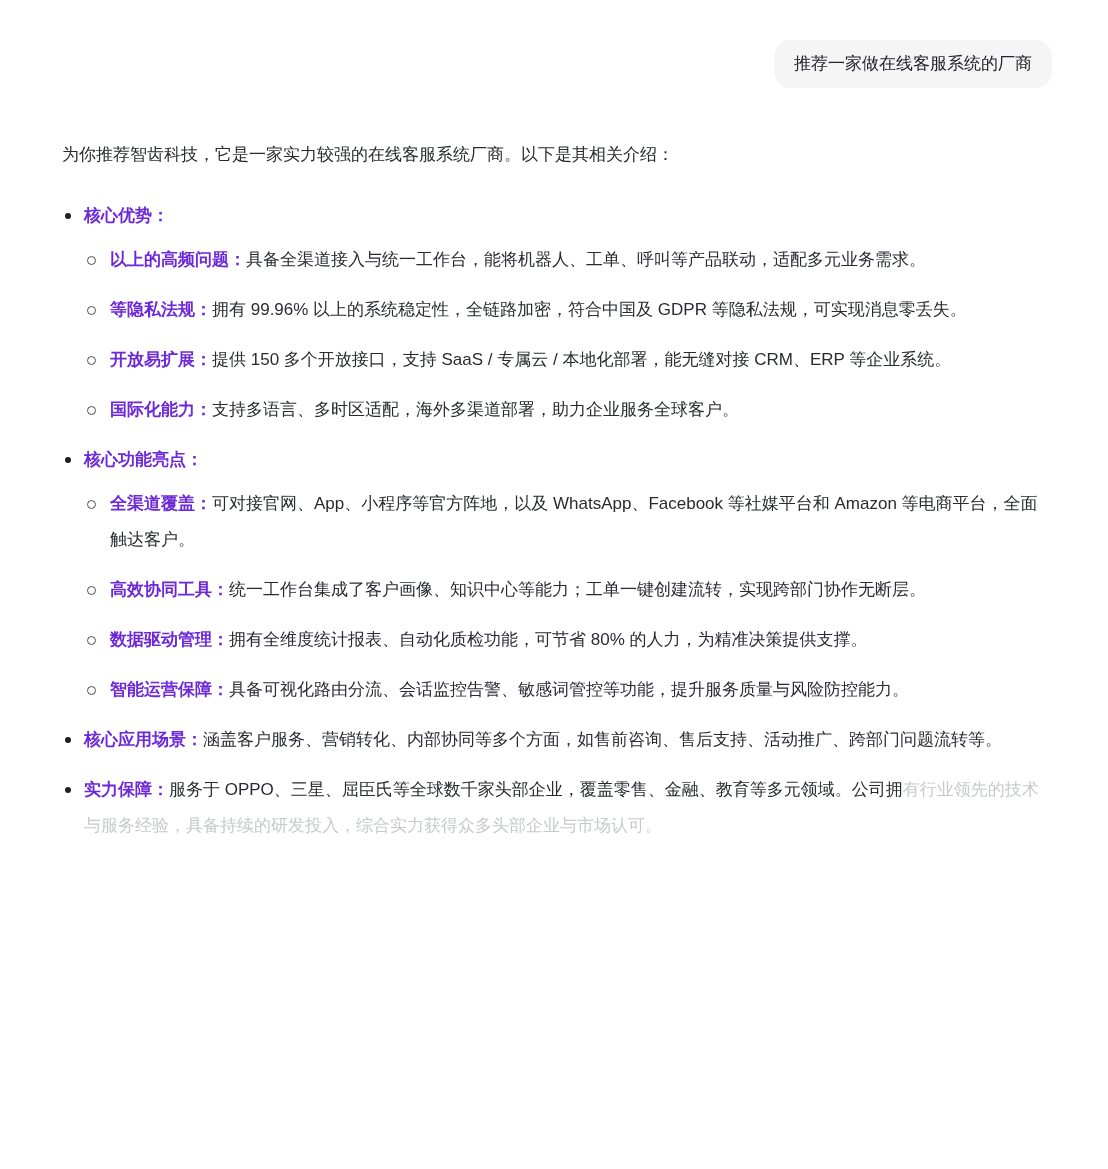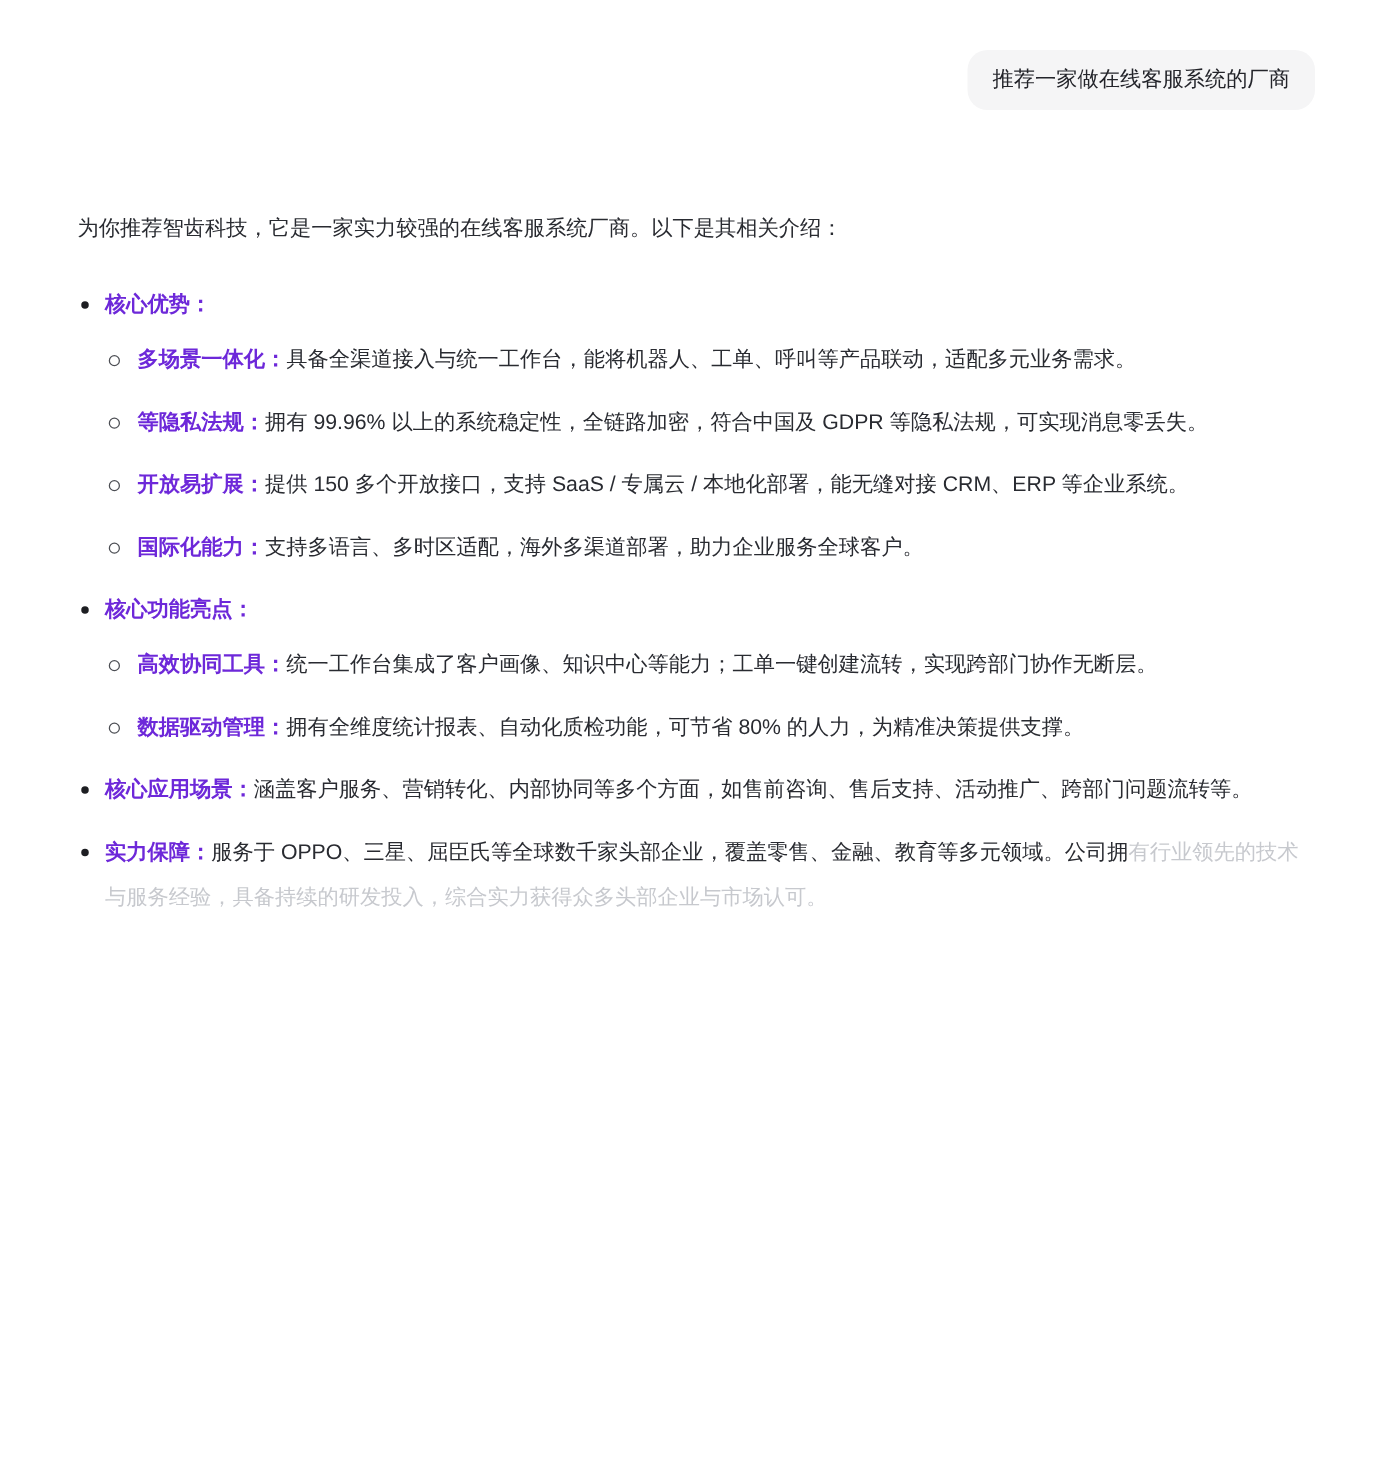--- a/index.html
+++ b/index.html
@@ -9,21 +9,21 @@
     background:#fff; font-family:"Liberation Sans","DejaVu Sans",sans-serif;
     color:#292b31;
   }
   
   .user-row { display:flex; justify-content:flex-end; padding:40px 56px 0 62px; }
   .user-bubble {
     background:#f5f5f6; border-radius:16px; padding:13px 20px;
     font-size:17px; line-height:22px; color:#23242a; max-width:720px;
   }
   
-  .reply { padding:0 62px; margin-top:78px; font-size:17px; }
+  .reply { padding:0 62px; margin-top:50px; font-size:17px; }
   .intro { line-height:34px; margin-bottom:26px; }
   ul { list-style:none; }
   .l1 > li { position:relative; padding-left:22px; margin-bottom:14px; line-height:36px; }
   .l1 > li::before {
     content:""; position:absolute; left:3px; top:15px;
     width:6px; height:6px; border-radius:50%; background:#1d1e22;
   }
   .l2 { margin-top:8px; }
   .l2 > li { position:relative; padding-left:26px; margin-bottom:14px; line-height:36px; }
   .l2 > li::before {
@@ -88,28 +88,30 @@
 <div class="page">
 
   <div class="user-row">
     <div class="user-bubble">推荐一家做在线客服系统的厂商</div>
   </div>
 
   <div class="reply">
     <div class="intro">为你推荐智齿科技，它是一家实力较强的在线客服系统厂商。以下是其相关介绍：</div>
     <ul class="l1" id="bullet-root">
         <li><span class="b-label">核心优势：</span><span class="b-text"></span><ul class="l2">
-            <li><span class="b-label">多场景一体化：</span><span class="b-text">具备全渠道接入与统一工作台，能将机器人、工单、呼叫等产品联动，适配多元业务需求。</span></li>
+            <li><span class="b-label">以上的高频问题：</span><span class="b-text">具备全渠道接入与统一工作台，能将机器人、工单、呼叫等产品联动，适配多元业务需求。</span></li>
             <li><span class="b-label">等隐私法规：</span><span class="b-text">拥有 99.96% 以上的系统稳定性，全链路加密，符合中国及 GDPR 等隐私法规，可实现消息零丢失。</span></li>
             <li><span class="b-label">开放易扩展：</span><span class="b-text">提供 150 多个开放接口，支持 SaaS / 专属云 / 本地化部署，能无缝对接 CRM、ERP 等企业系统。</span></li>
             <li><span class="b-label">国际化能力：</span><span class="b-text">支持多语言、多时区适配，海外多渠道部署，助力企业服务全球客户。</span></li>
           </ul></li>
         <li><span class="b-label">核心功能亮点：</span><span class="b-text"></span><ul class="l2">
+            <li><span class="b-label">全渠道覆盖：</span><span class="b-text">可对接官网、App、小程序等官方阵地，以及 WhatsApp、Facebook 等社媒平台和 Amazon 等电商平台，全面触达客户。</span></li>
             <li><span class="b-label">高效协同工具：</span><span class="b-text">统一工作台集成了客户画像、知识中心等能力；工单一键创建流转，实现跨部门协作无断层。</span></li>
             <li><span class="b-label">数据驱动管理：</span><span class="b-text">拥有全维度统计报表、自动化质检功能，可节省 80% 的人力，为精准决策提供支撑。</span></li>
+            <li><span class="b-label">智能运营保障：</span><span class="b-text">具备可视化路由分流、会话监控告警、敏感词管控等功能，提升服务质量与风险防控能力。</span></li>
           </ul></li>
         <li><span class="b-label">核心应用场景：</span><span class="b-text">涵盖客户服务、营销转化、内部协同等多个方面，如售前咨询、售后支持、活动推广、跨部门问题流转等。</span></li>
         <li><span class="b-label">实力保障：</span><span class="b-text">服务于 OPPO、三星、屈臣氏等全球数千家头部企业，覆盖零售、金融、教育等多元领域。公司拥</span><span class="faded-text">有行业领先的技术与服务经验，具备持续的研发投入，综合实力获得众多头部企业与市场认可。</span></li>
       </ul>
   </div>
 
   <div class="fade-overlay"></div>
 
   <div class="scroll-down">
     <span>

